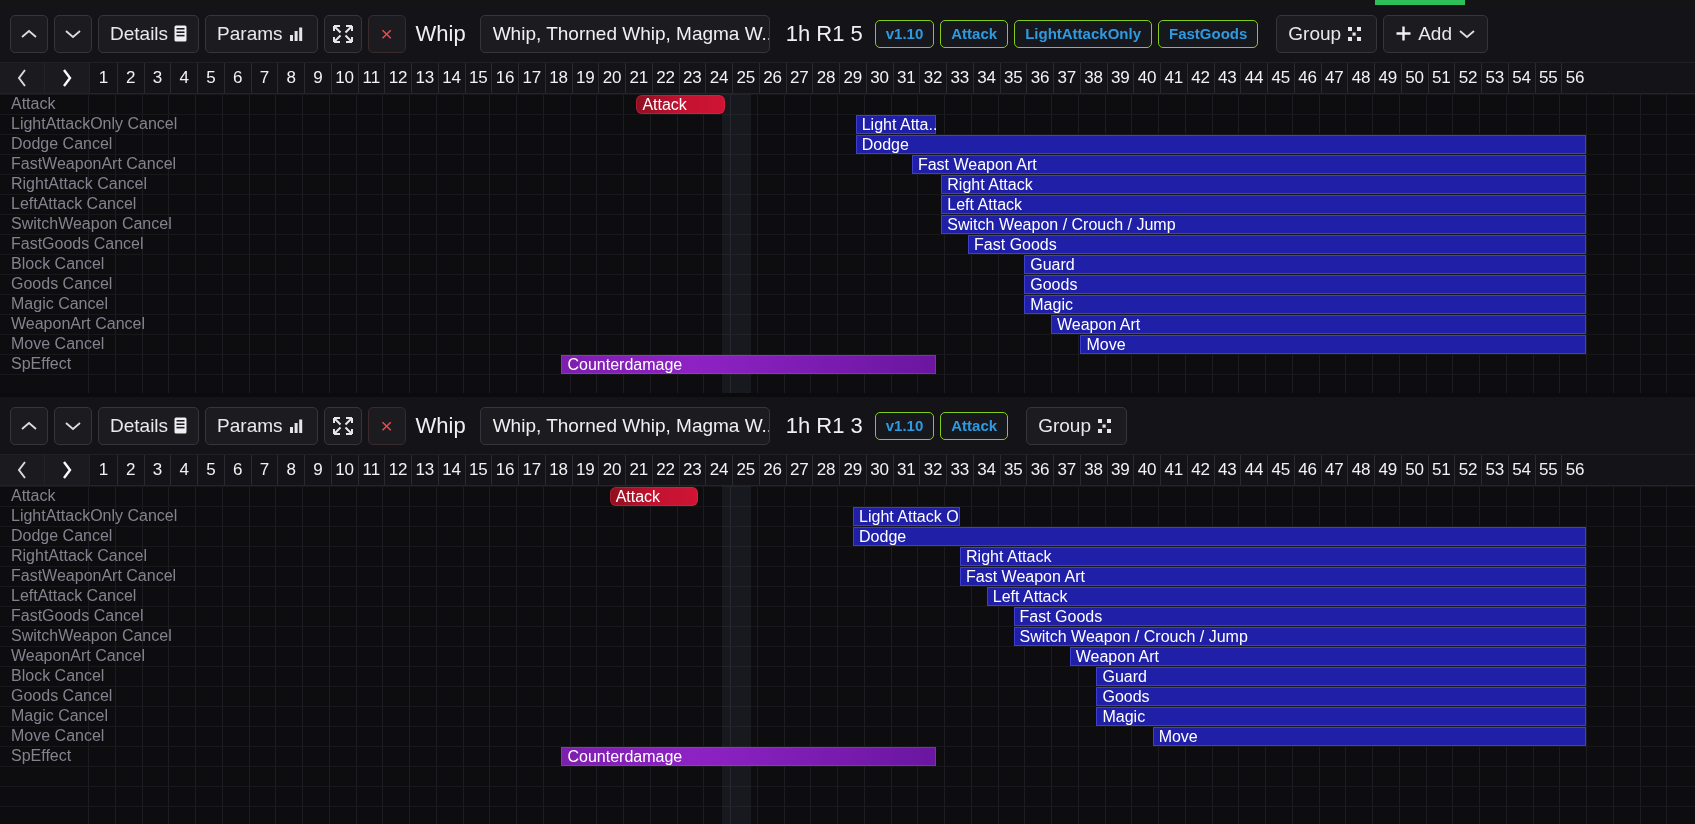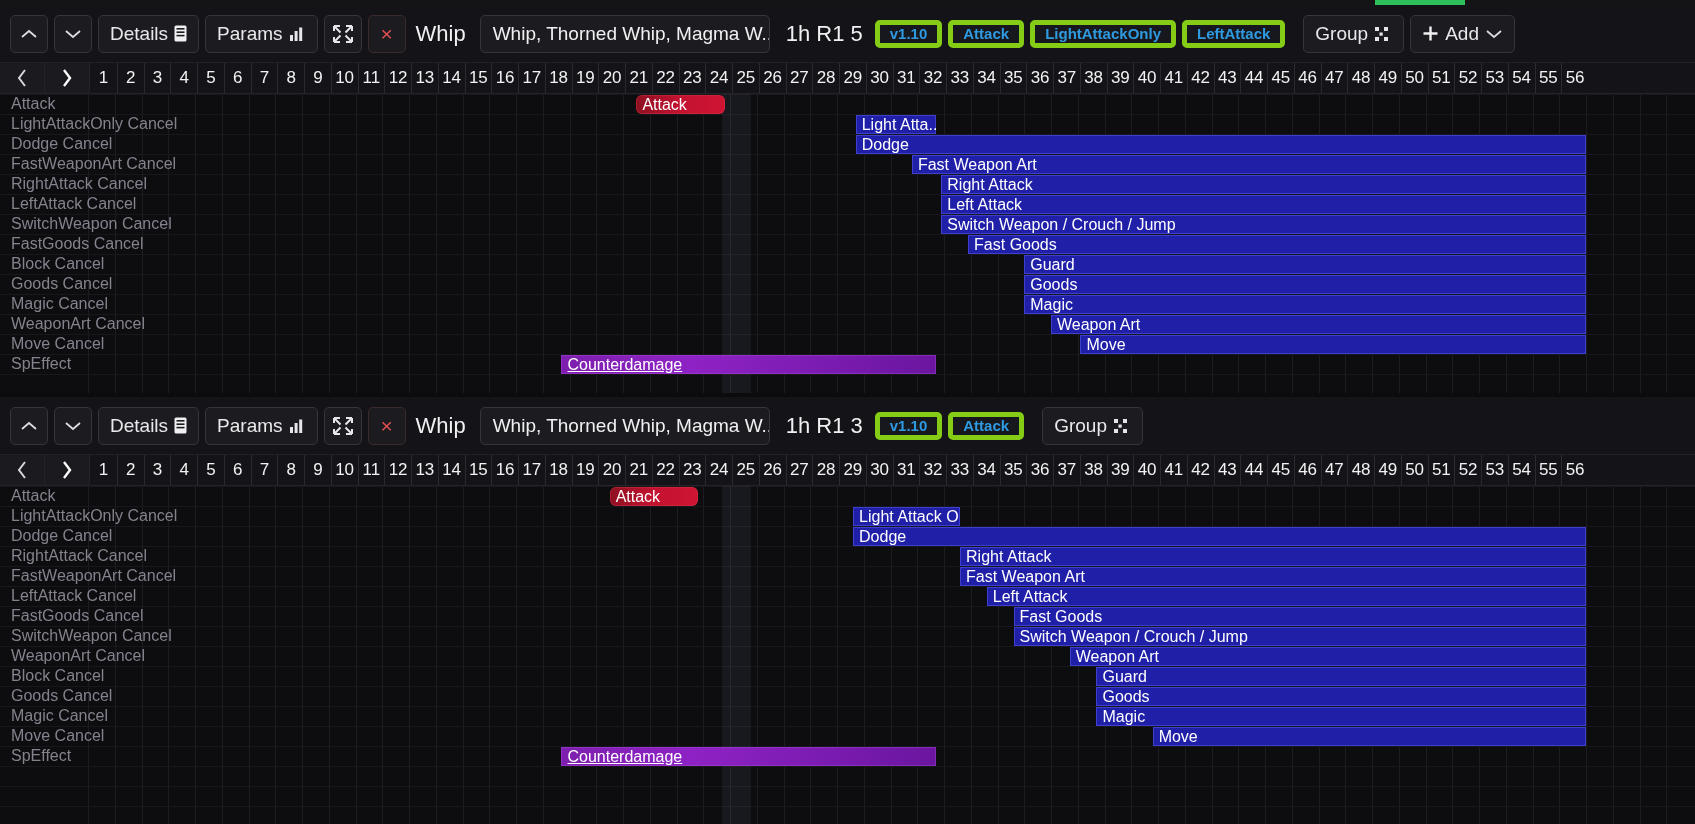--- a/index.html
+++ b/index.html
@@ -44,21 +44,21 @@
     justify-content:space-between;gap:10px;
     padding:0 10px 0 12px;border:1px solid #35353d;border-radius:5px;
     background:#1b1b20;color:#f0f0f2;font-size:19px;width:290px;
     cursor:pointer;white-space:nowrap;overflow:hidden;
   }
   .tb-anim{
     font-size:22px;color:#f0f0f2;padding:0 6px 0 10px;white-space:nowrap;
   }
   .badge{
     height:28px;box-sizing:border-box;display:flex;align-items:center;
-    padding:0 10px;border:5px solid #84cc16;border-radius:5px;
+    padding:0 10px;border:1px solid #84cc16;border-radius:5px;
     background:#16181d;color:#2f9ae0;font-size:15px;font-weight:bold;
     white-space:nowrap;cursor:pointer;
   }
   .tb-spacer{flex:0 0 6px;}
 
   
   .ico{display:inline-block;vertical-align:middle;}
 
   
   .ruler{
@@ -101,21 +101,20 @@
     border-radius:6px 6px 6px 6px;
     box-shadow:0 0 0 1px rgba(220,60,80,.35) inset;
   }
   .bar.blue{
     background:#1f1fa8;
     box-shadow:0 0 0 1px rgba(90,90,235,.55) inset;
   }
   .bar.purple{
     background:linear-gradient(90deg,#7d1fae 0%,#8e22c4 35%,#6a16a0 100%);
     box-shadow:0 0 0 1px rgba(190,90,235,.30) inset;
-    text-decoration:underline;
   }
   .bar-lbl{pointer-events:none;}
 </style>
 </head>
 <body>
 
 <div class="app">
   <div class="top-strip"></div>
   <div class="top-accent"></div>
 
@@ -163,21 +162,21 @@
       <div class="tb-select">
         <span>Whip, Thorned Whip, Magma W...</span>
         <svg class="ico" width="18" height="12" viewBox="0 0 18 12">
             <path d="M2 3 L9 9 L16 3" stroke="#dcdce0" stroke-width="1.8" fill="none"></path>
           </svg>
       </div>
       <div class="tb-anim">1h R1 5</div>
       <div class="badge">v1.10</div>
       <div class="badge">Attack</div>
       <div class="badge">LightAttackOnly</div>
-      <div class="badge">LeftAttack</div>
+      <div class="badge">FastGoods</div>
       <div class="tb-spacer"></div>
       <div class="tb-btn">
         <span>Group</span>
         <svg class="ico" width="18" height="16" viewBox="0 0 18 16">
           <rect x="1" y="1" width="4" height="4" fill="#e6e6ea"></rect>
             <rect x="10" y="1" width="4" height="4" fill="#e6e6ea"></rect>
           <rect x="5.5" y="6.5" width="3.2" height="3.2" fill="#e6e6ea"></rect>
           <rect x="1" y="11" width="4" height="4" fill="#e6e6ea"></rect>
             <rect x="10" y="11" width="4" height="4" fill="#e6e6ea"></rect>
         </svg>

